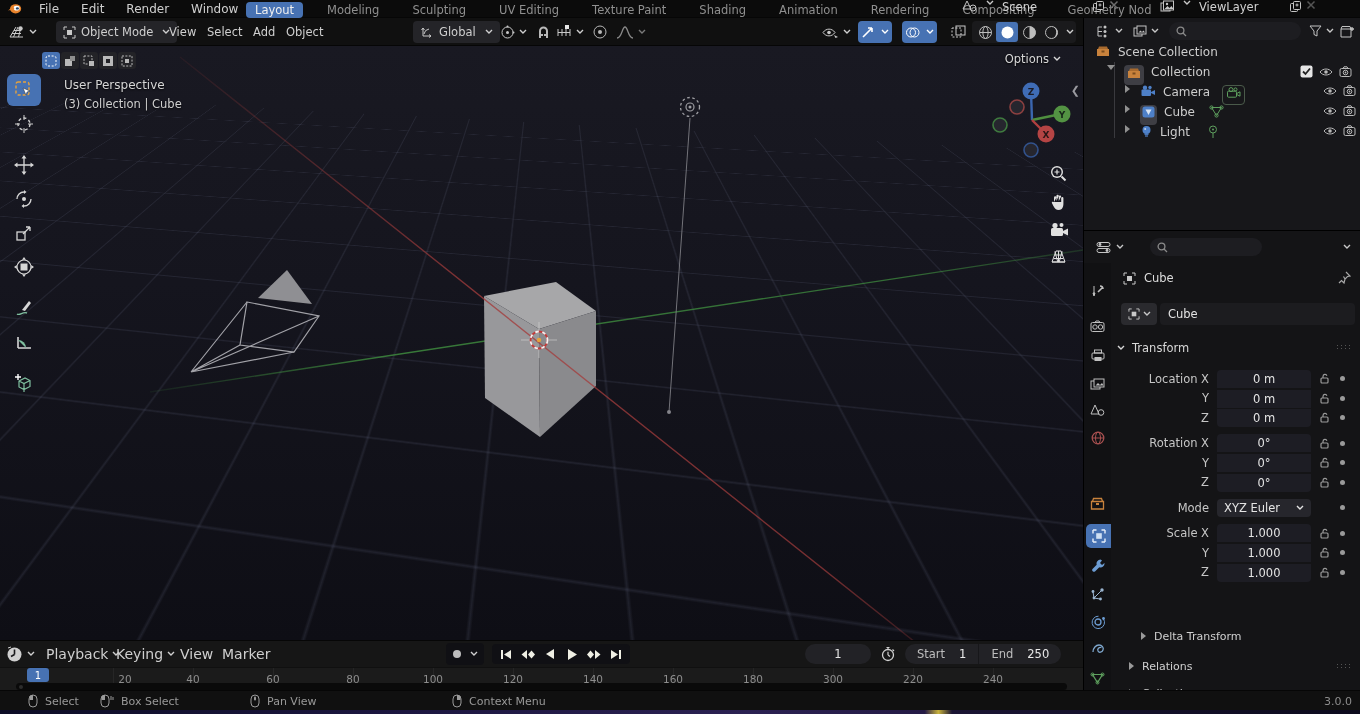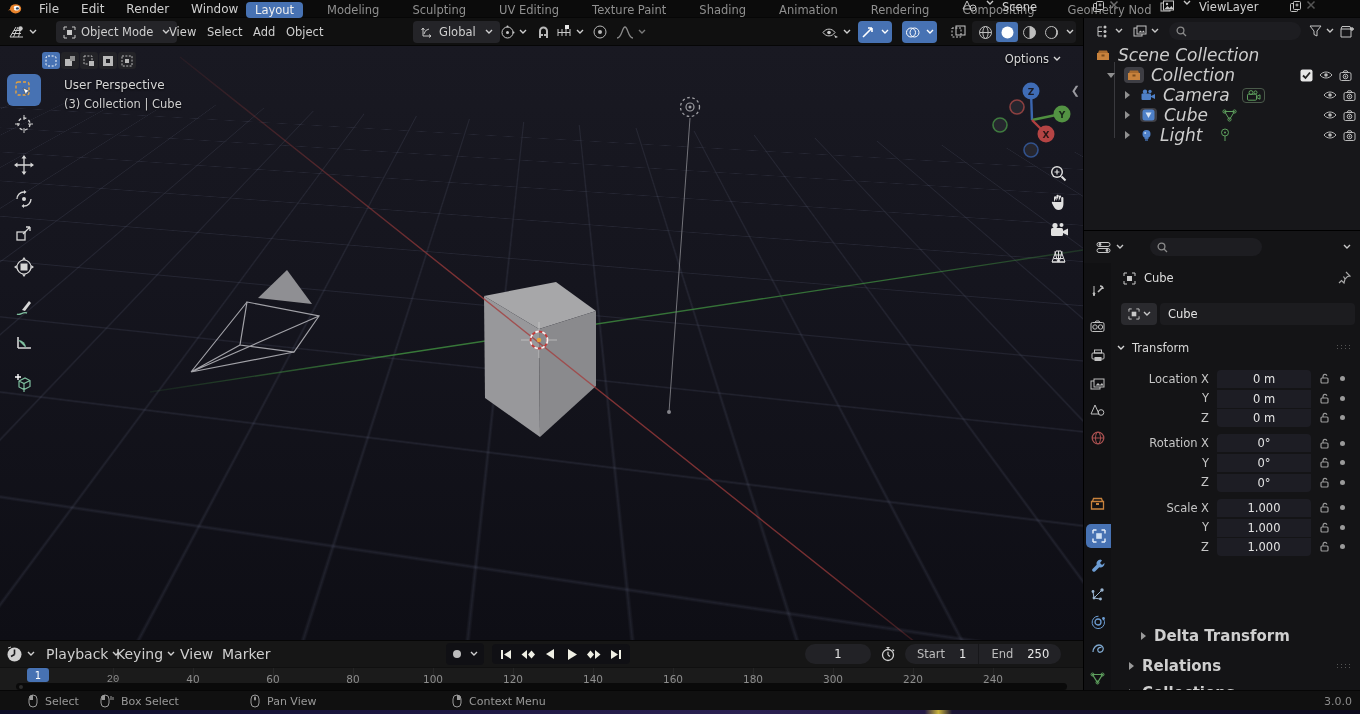--- a/index.html
+++ b/index.html
@@ -77,21 +77,21 @@
   .startend{position:absolute;left:905px;top:3px;height:20px;display:flex;background:#222226;border-radius:10px;overflow:hidden;font-size:11.5px;}
   .se-cell{display:flex;align-items:center;gap:14px;padding:0 12px;color:#bdbdbd;}
   .se-cell+.se-cell{border-left:1px solid #17171a;}
   .se-val{color:#e8e8e8;}
 
   
   .rightcol{position:absolute;left:1083px;top:18px;width:277px;height:672px;background:#161618;border-left:1px solid #000;}
   .outliner{position:absolute;left:0;top:0;width:277px;height:212px;background:#17171a;}
   .ol-header{position:absolute;left:0;top:2px;width:100%;height:22px;display:flex;align-items:center;}
   .searchbox{height:18px;background:#1d1d21;border-radius:9px;display:flex;align-items:center;padding:0 7px;color:#8a8a8a;}
-  .ol-row{position:absolute;left:0;height:20px;width:100%;display:flex;align-items:center;color:#cdcdcd;font-size:17px;font-style:italic;}
+  .ol-row{position:absolute;left:0;height:20px;width:100%;display:flex;color:#cdcdcd;font-size:12px;}
   .tri-r{width:0;height:0;border-left:5px solid #909090;border-top:4px solid transparent;border-bottom:4px solid transparent;}
   .tri-d{width:0;height:0;border-top:5px solid #909090;border-left:4px solid transparent;border-right:4px solid transparent;}
   .ol-right{position:absolute;display:flex;gap:6px;align-items:center;color:#b9b9b9;}
   .guide{position:absolute;left:30px;top:44px;width:1px;height:76px;background:#3a3a3e;}
 
   
   .props{position:absolute;left:0;top:212px;width:277px;height:460px;background:#141416;border-top:1px solid #000;}
   .pr-header{position:absolute;left:0;top:4px;width:100%;height:24px;display:flex;align-items:center;}
   .tabstrip{position:absolute;left:0;top:32px;bottom:0;width:27px;background:#111113;}
   .ptab{position:absolute;left:0;width:27px;height:24px;display:flex;align-items:center;justify-content:center;}
@@ -109,21 +109,21 @@
   .rows{position:absolute;left:0;top:106px;right:0;display:flex;flex-direction:column;}
   .trow{display:flex;align-items:center;height:19.5px;}
   .trow.gapa{margin-top:6px;}
   .tlabel{width:98px;text-align:right;margin-right:8px;color:#c6c6c6;font-size:11.5px;}
   .tfield{width:94px;height:18px;background:#1d1d24;display:flex;align-items:center;justify-content:center;color:#e4e4e4;font-size:11.5px;}
   .tfield.top{border-radius:4px 4px 0 0;}
   .tfield.bot{border-radius:0 0 4px 4px;}
   .tfield.solo{border-radius:4px;justify-content:space-between;padding:0 7px;background:#26262c;}
   .lock{margin-left:8px;color:#9a9a9a;}
   .kdot{width:5px;height:5px;border-radius:50%;background:#9a9a9a;margin-left:10px;}
-  .panelrow{position:absolute;left:0;right:0;height:22px;display:flex;align-items:center;color:#cfcfcf;font-size:15px;font-weight:bold;}
+  .panelrow{position:absolute;left:0;right:0;height:22px;display:flex;align-items:center;color:#cfcfcf;font-size:11px;}
   .panelrow .tri-r{margin-right:8px;border-left-color:#9a9a9a;}
 
   
   .statusbar{position:absolute;left:0;top:690px;width:1360px;height:20px;background:#101010;border-top:1px solid #060606;}
   .hint{position:absolute;top:0;height:20px;display:flex;align-items:center;gap:7px;color:#999;font-size:11px;}
   .version{position:absolute;right:8px;top:0;height:20px;display:flex;align-items:center;color:#8d8d8d;font-size:11px;}
   .bottomstrip{position:absolute;left:0;top:710px;width:1360px;height:4px;
     background:linear-gradient(90deg,#0d0d26 0%,#1c1640 30%,#2b2152 55%,#241a45 68%,#c8b23c 69%,#1a1433 70%,#0c0a1d 100%);}
 </style>
 </head>
@@ -657,21 +657,21 @@
         <i class="tickline" style="left:273px;"></i>
         <i class="tickline" style="left:353px;"></i>
         <i class="tickline" style="left:433px;"></i>
         <i class="tickline" style="left:513px;"></i>
         <i class="tickline" style="left:593px;"></i>
         <i class="tickline" style="left:673px;"></i>
         <i class="tickline" style="left:753px;"></i>
         <i class="tickline" style="left:833px;"></i>
         <i class="tickline" style="left:913px;"></i>
         <i class="tickline" style="left:993px;"></i>
-      <span class="tick" style="left:113px;font-family:Liberation Mono, monospace;">20</span>
+      <span class="tick" style="left:125px;">20</span>
       <span class="tick" style="left:193px;">40</span>
       <span class="tick" style="left:273px;">60</span>
       <span class="tick" style="left:353px;">80</span>
       <span class="tick" style="left:433px;">100</span>
       <span class="tick" style="left:513px;">120</span>
       <span class="tick" style="left:593px;">140</span>
       <span class="tick" style="left:673px;">160</span>
       <span class="tick" style="left:753px;">180</span>
       <span class="tick" style="left:833px;">300</span>
       <span class="tick" style="left:913px;">220</span>
@@ -1123,20 +1123,33 @@
               </div>
             <span class="lock">
                 <svg width="11" height="11" viewBox="0 0 11 11">
                   <rect x="2" y="5" width="7" height="5" rx="1" fill="none" stroke="currentColor" stroke-width="1.2"></rect>
                   <path d="M4 5V3.4a2 2 0 0 1 3.9-.6" fill="none" stroke="currentColor" stroke-width="1.2"></path>
                 </svg>
               </span>
             <span class="kdot"></span>
           </div>
 
+          <div class="trow gapa">
+            <span class="tlabel">Mode</span>
+            <div class="tfield solo">
+              <span>XYZ Euler</span>
+              <svg class="chev" viewBox="0 0 8 6">
+                  <path d="M1 1l3 3 3-3"></path>
+                </svg>
+            </div>
+            <span class="lock" style="visibility:hidden;">
+                <svg width="11" height="11" viewBox="0 0 11 11"></svg>
+              </span>
+            <span class="kdot"></span>
+          </div>
 
           <div class="trow gapa">
             <span class="tlabel">Scale X</span>
             <div class="tfield top">
                 <span>1.000</span>
               </div>
             <span class="lock">
                 <svg width="11" height="11" viewBox="0 0 11 11">
                   <rect x="2" y="5" width="7" height="5" rx="1" fill="none" stroke="currentColor" stroke-width="1.2"></rect>
                   <path d="M4 5V3.4a2 2 0 0 1 3.9-.6" fill="none" stroke="currentColor" stroke-width="1.2"></path>

